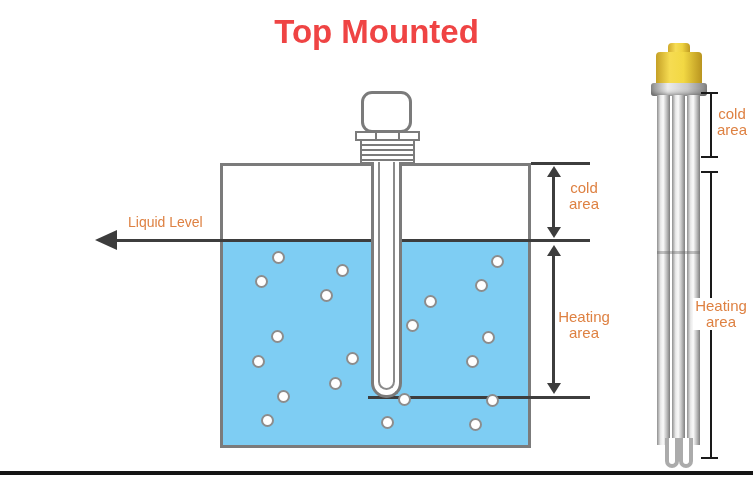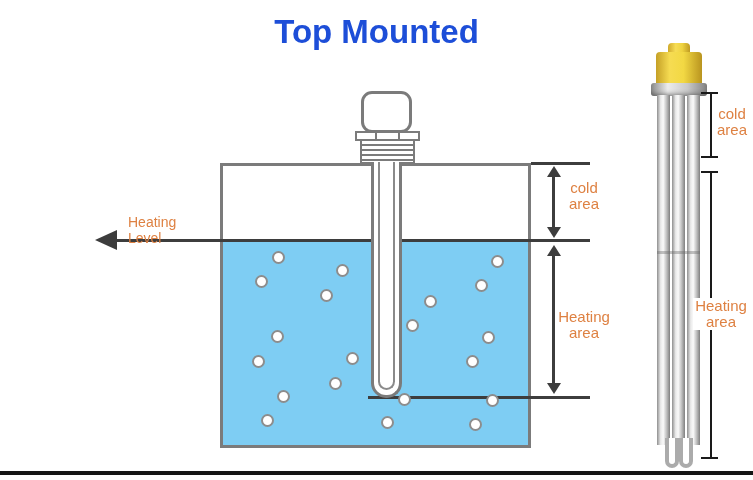--- a/index.html
+++ b/index.html
@@ -5,21 +5,21 @@
   html,body{margin:0;padding:0;}
   body{
     width:753px;height:480px;position:relative;background:#ffffff;
     font-family:"Liberation Sans", sans-serif;overflow:hidden;
   }
   .abs{position:absolute;}
 
   
   .title{
     left:0;top:13px;width:753px;text-align:center;
-    font-size:33px;font-weight:bold;color:#1d4ed8;z-index:2;
+    font-size:33px;font-weight:bold;color:#ef4444;z-index:2;
   }
 
   
   .bottom-rule{left:0;top:471px;width:753px;height:4px;background:#151515;z-index:6;}
 
   
   .tank{
     left:220px;top:163px;width:311px;height:285px;
     border:3px solid #7b7b7b;box-sizing:border-box;background:#ffffff;z-index:1;
   }
@@ -131,21 +131,21 @@
 <div class="abs dline tanktop-ext"></div>
 <div class="abs dline elembottom-line"></div>
 
 <div class="abs varrow cold-arrow-line"></div>
 <div class="abs tri tri-up cold-tri-up"></div>
 <div class="abs tri tri-down cold-tri-down"></div>
 <div class="abs varrow heat-arrow-line"></div>
 <div class="abs tri tri-up heat-tri-up"></div>
 <div class="abs tri tri-down heat-tri-down"></div>
 
-<div class="abs liquid-label">Heating Level</div>
+<div class="abs liquid-label">Liquid Level</div>
 <div class="abs lbl cold-label">
   <div>cold</div>
   <div>area</div>
 </div>
 <div class="abs lbl heat-label">
   <div>Heating</div>
   <div>area</div>
 </div>
 
 <div class="abs el el-cap"></div>

